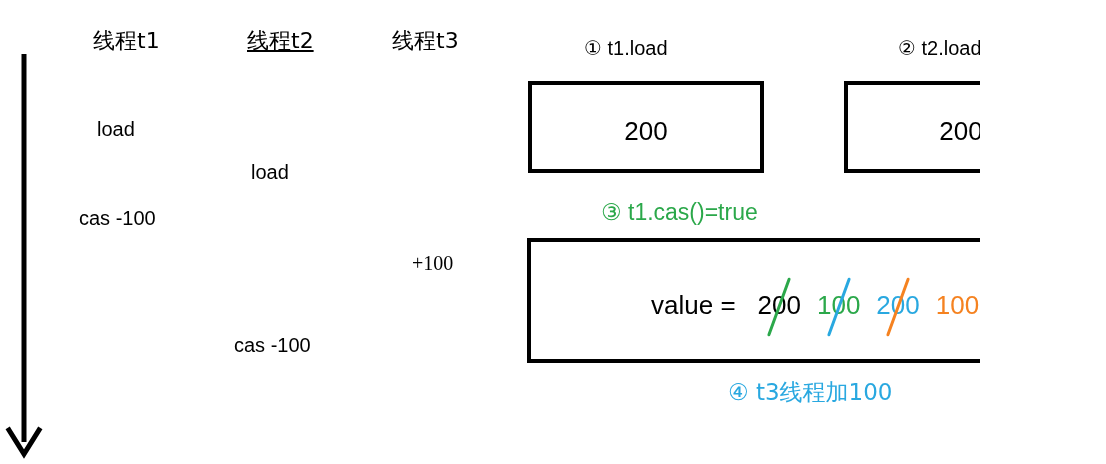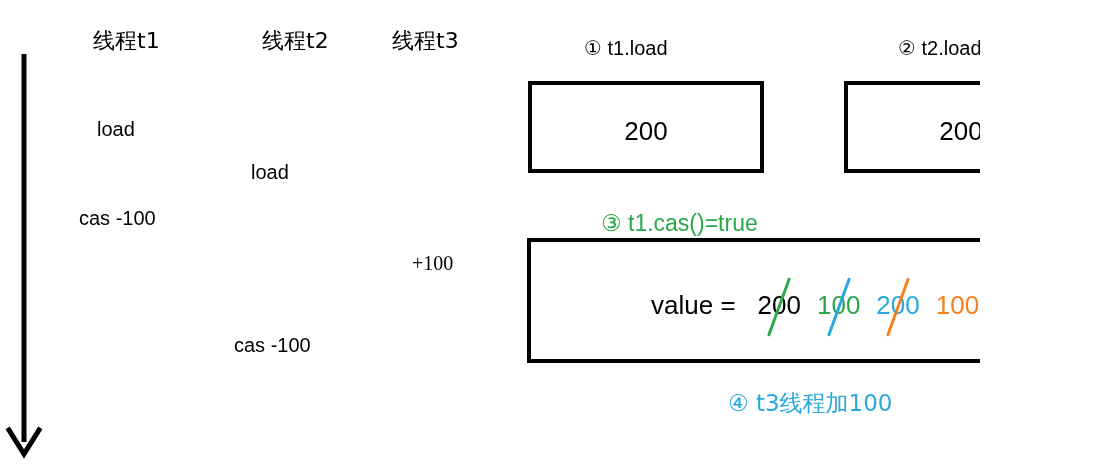--- a/index.html
+++ b/index.html
@@ -65,37 +65,36 @@
     transform: translateX(-50%) rotate(20deg);
     transform-origin: 50% 50%;
     border-radius: 2px;
   }
 
   .label-note {
     position: absolute;
     white-space: nowrap;
     font-size: 23px;
     line-height: 1;
-    margin-top: 11px;
   }
 </style>
 </head>
 <body>
 
 <div id="canvas">
 
   <div class="timeline-arrow">
     <svg width="60" height="424" viewBox="0 0 60 424" aria-hidden="true">
       <line x1="24" y1="14" x2="24" y2="402" stroke="#000000" stroke-width="5"></line>
       <polyline points="9,390 24,414 39,390" fill="none" stroke="#000000" stroke-width="5" stroke-linecap="square" stroke-linejoin="miter"></polyline>
     </svg>
   </div>
 
   <div class="txt txt-cn" style="left:93px; top:30px;">线程t1</div>
-  <div class="txt txt-cn" style="left:262px; top:30px;">线程t2</div>
+  <div class="txt txt-cn" style="left:247px; top:30px;text-decoration:underline;">线程t2</div>
   <div class="txt txt-cn" style="left:392px; top:30px;">线程t3</div>
 
   <div class="txt" style="left:97px; top:119px;">load</div>
   <div class="txt" style="left:251px; top:162px;">load</div>
   <div class="txt" style="left:79px; top:208px;">cas -100</div>
   <div class="txt" style="left:412px; top:253px;font-family:Liberation Serif, serif;">+100</div>
   <div class="txt" style="left:234px; top:335px;">cas -100</div>
 
   <div class="txt" style="left:584px; top:38px;">① t1.load</div>
   <div class="vbox" style="left:528px; top:81px; width:236px; height:92px;">

